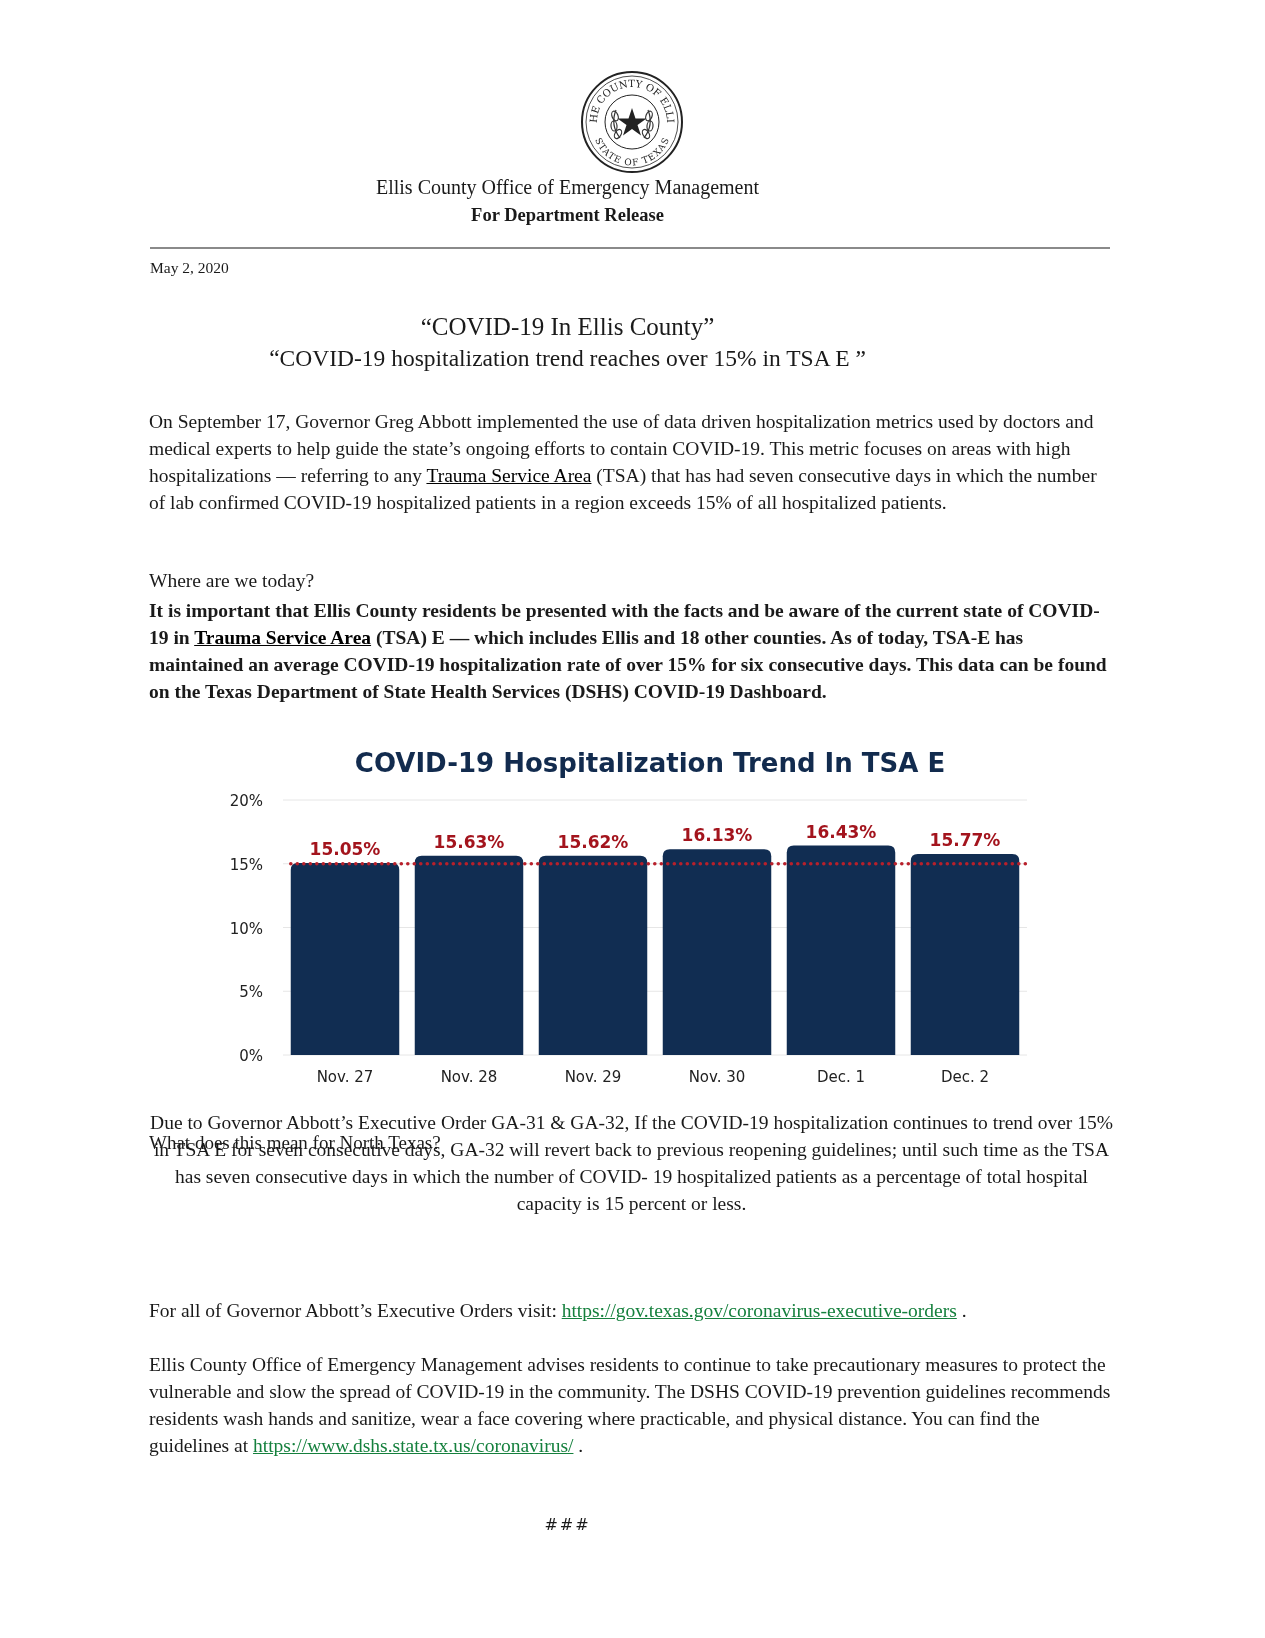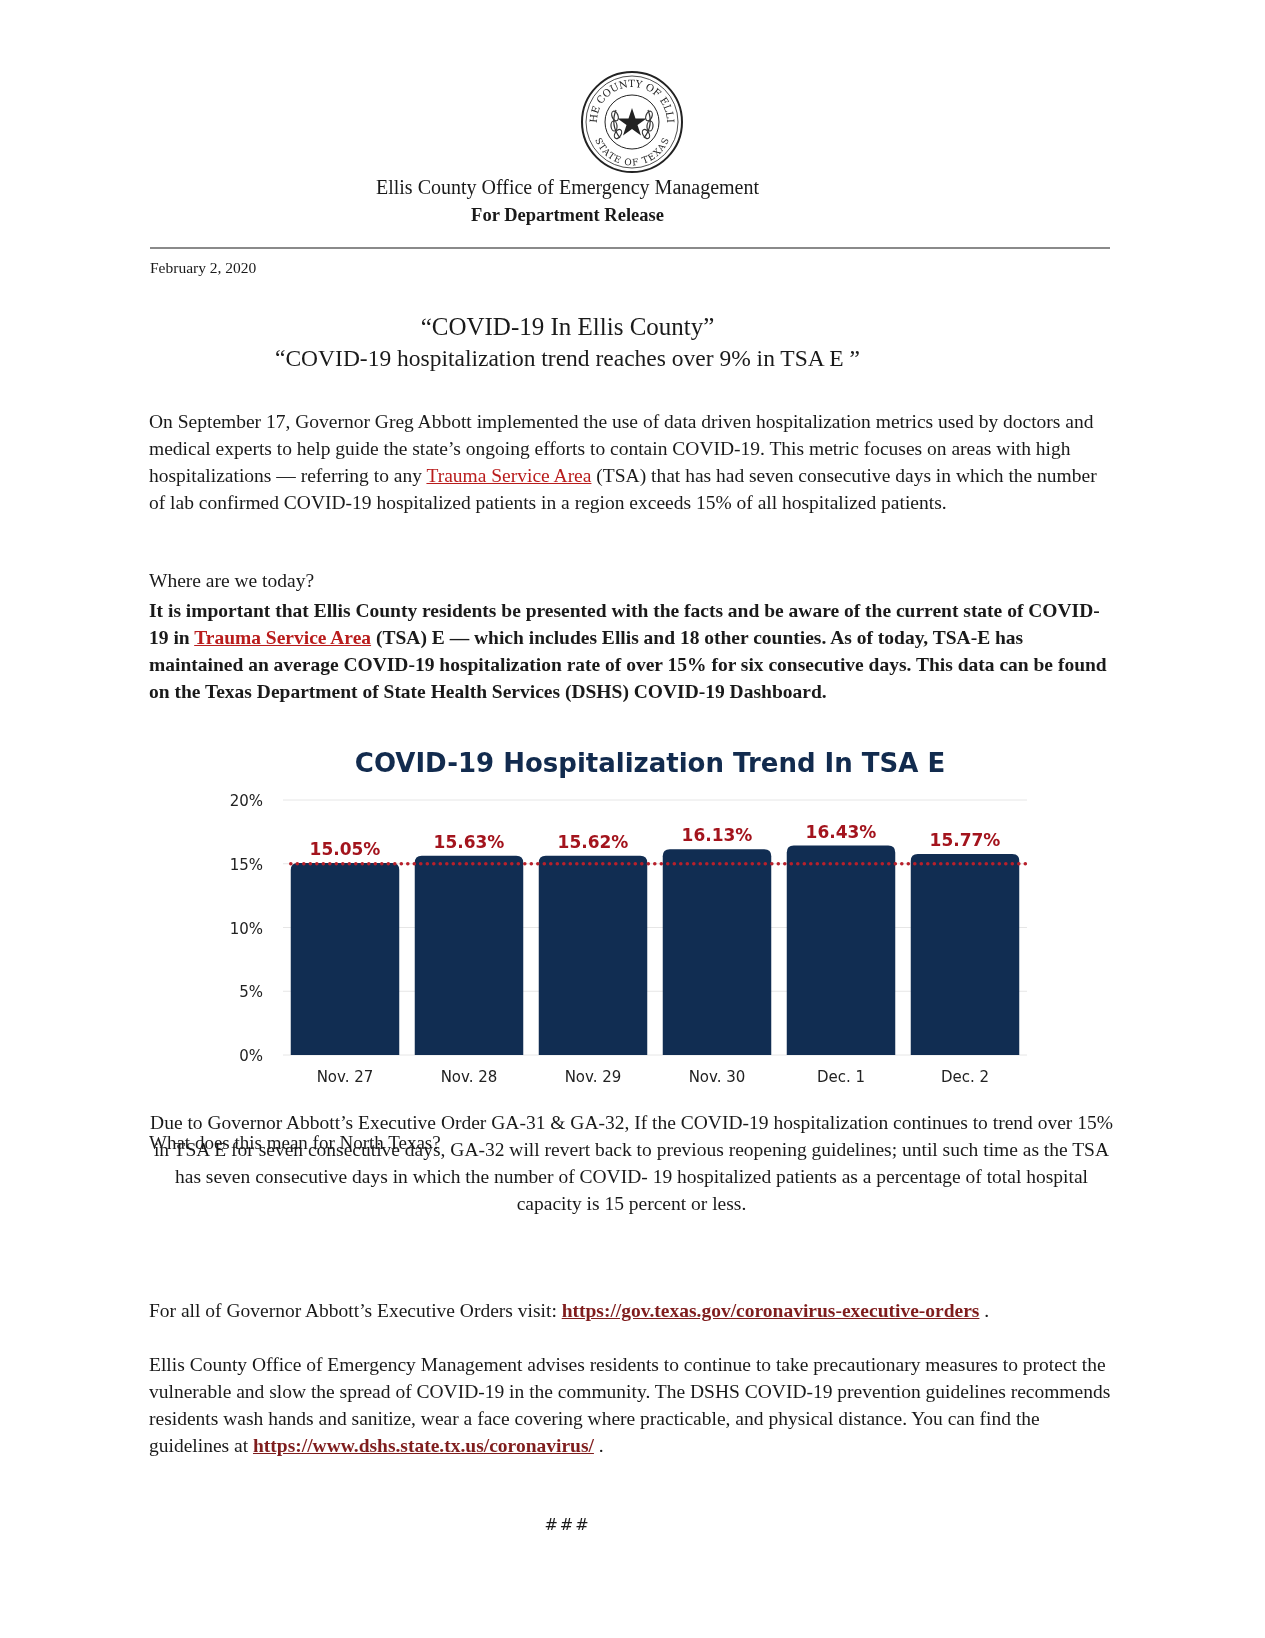--- a/index.html
+++ b/index.html
@@ -8,22 +8,22 @@
   .abs { position: absolute; }
   #seal { left: 580px; top: 70px; width: 104px; height: 104px; }
   .center { left: 0; width: 1135px; text-align: center; }
   #org { top: 176px; font-size: 20px; }
   #release { top: 205px; font-size: 18.5px; font-weight: bold; }
   #rule { left: 150px; top: 247px; width: 960px; height: 2px; background: #8a8a8a; }
   #date { left: 150px; top: 259px; font-size: 15.5px; }
   #title { top: 313px; font-size: 25px; font-weight: normal; }
   #subtitle { top: 345px; font-size: 23.5px; }
   .para { left: 149px; width: 965px; font-size: 19.5px; line-height: 27px; }
-  .para a { color: #b91c1c; text-decoration: underline; }
-  .para a.link2 { color: #7f1d1d; font-weight: bold; }
+  .para a { color: #000000; text-decoration: underline; }
+  .para a.link2 { color: #15803d; }
   #p1 { top: 408px; }
   #h2 { top: 570px; left: 149px; font-size: 19.5px; font-weight: normal; }
   #p2 { top: 597px; font-weight: bold; }
   #chart { left: 215px; top: 745px; width: 820px; height: 345px; }
   #chart text { font-family: "DejaVu Sans", "Liberation Sans", sans-serif; }
   #h3 { top: 1132px; left: 149px; font-size: 19px; font-weight: normal; }
   #p3 { top: 1109px; text-align: center; }
   #p4 { top: 1297px; }
   #p5 { top: 1351px; }
   #endmark { top: 1515px; font-size: 16px; letter-spacing: 2px; font-family: "DejaVu Sans", sans-serif; }
@@ -56,24 +56,24 @@
       <ellipse cx="70" cy="56" rx="3" ry="5" transform="rotate(5 70 56)"></ellipse>
       <ellipse cx="66" cy="64" rx="3" ry="5" transform="rotate(-30 66 64)"></ellipse>
     </g>
     <polygon fill="#222" points="52,38 55.5,48.5 66.5,48.5 57.5,55 61,65.5 52,59 43,65.5 46.5,55 37.5,48.5 48.5,48.5"></polygon>
   </svg>
 </div>
 
 <div id="org" class="abs center">Ellis County Office of Emergency Management</div>
 <div id="release" class="abs center">For Department Release</div>
 <div id="rule" class="abs"></div>
-<div id="date" class="abs">February 2, 2020</div>
+<div id="date" class="abs">May 2, 2020</div>
 
 <div id="title" class="abs center">“COVID-19 In Ellis County”</div>
-<div id="subtitle" class="abs center">“COVID-19 hospitalization trend reaches over 9% in TSA E ”</div>
+<div id="subtitle" class="abs center">“COVID-19 hospitalization trend reaches over 15% in TSA E ”</div>
 
 <div id="p1" class="abs para">
   <span>On September 17, Governor Greg Abbott implemented the use of data driven hospitalization metrics used by doctors and medical experts to help guide the state’s ongoing efforts to contain COVID-19. This metric focuses on areas with high hospitalizations — referring to any </span><a href="#">Trauma Service Area</a><span>  (TSA) that has had seven consecutive days in which the number of lab confirmed COVID-19 hospitalized patients in a region exceeds 15% of all hospitalized patients.</span>
 </div>
 
 <div id="h2" class="abs">Where are we today?</div>
 <div id="p2" class="abs para">
   <span>It is important that Ellis County residents be presented with the facts and be aware of the current state of COVID-19 in </span><a href="#">Trauma Service Area</a><span>  (TSA) E — which includes Ellis and 18 other counties. As of today, TSA-E has maintained an average COVID-19 hospitalization rate of over 15% for six consecutive days. This data can be found on the Texas Department of State Health Services (DSHS) COVID-19 Dashboard.</span>
 </div>
 

